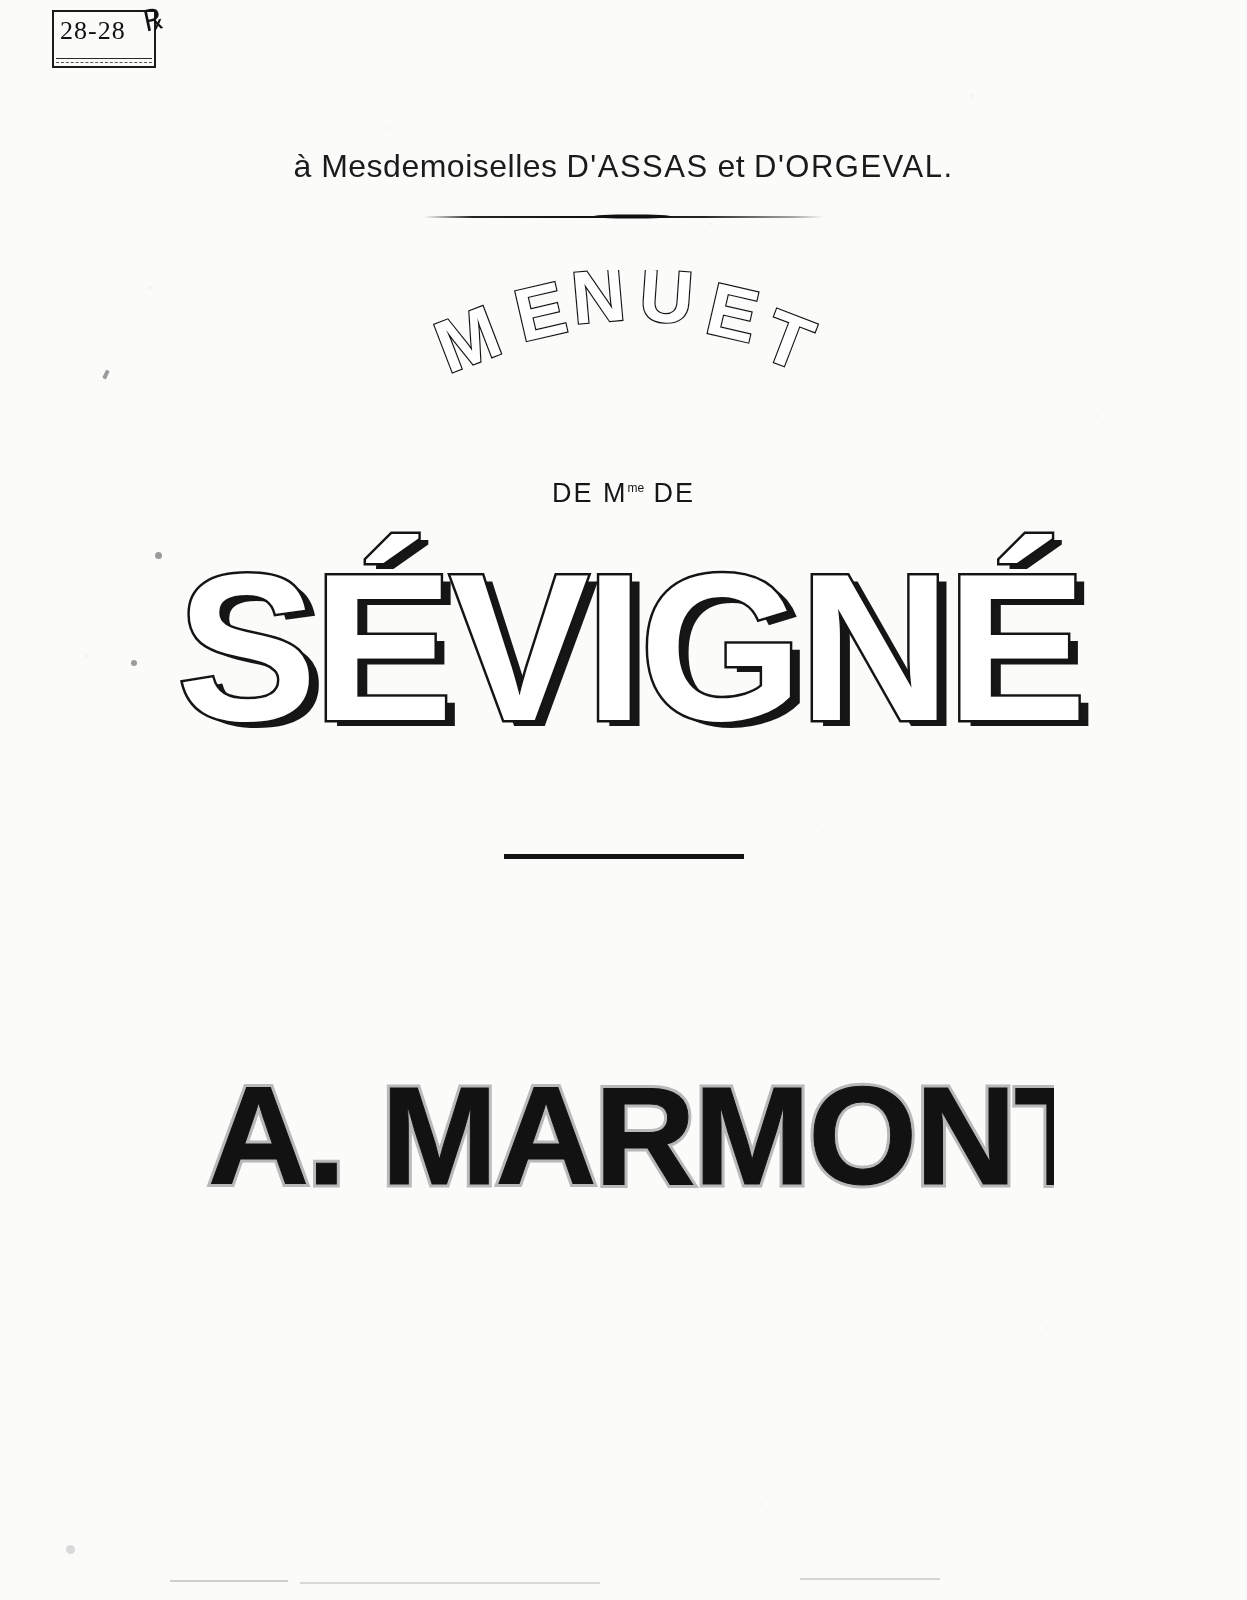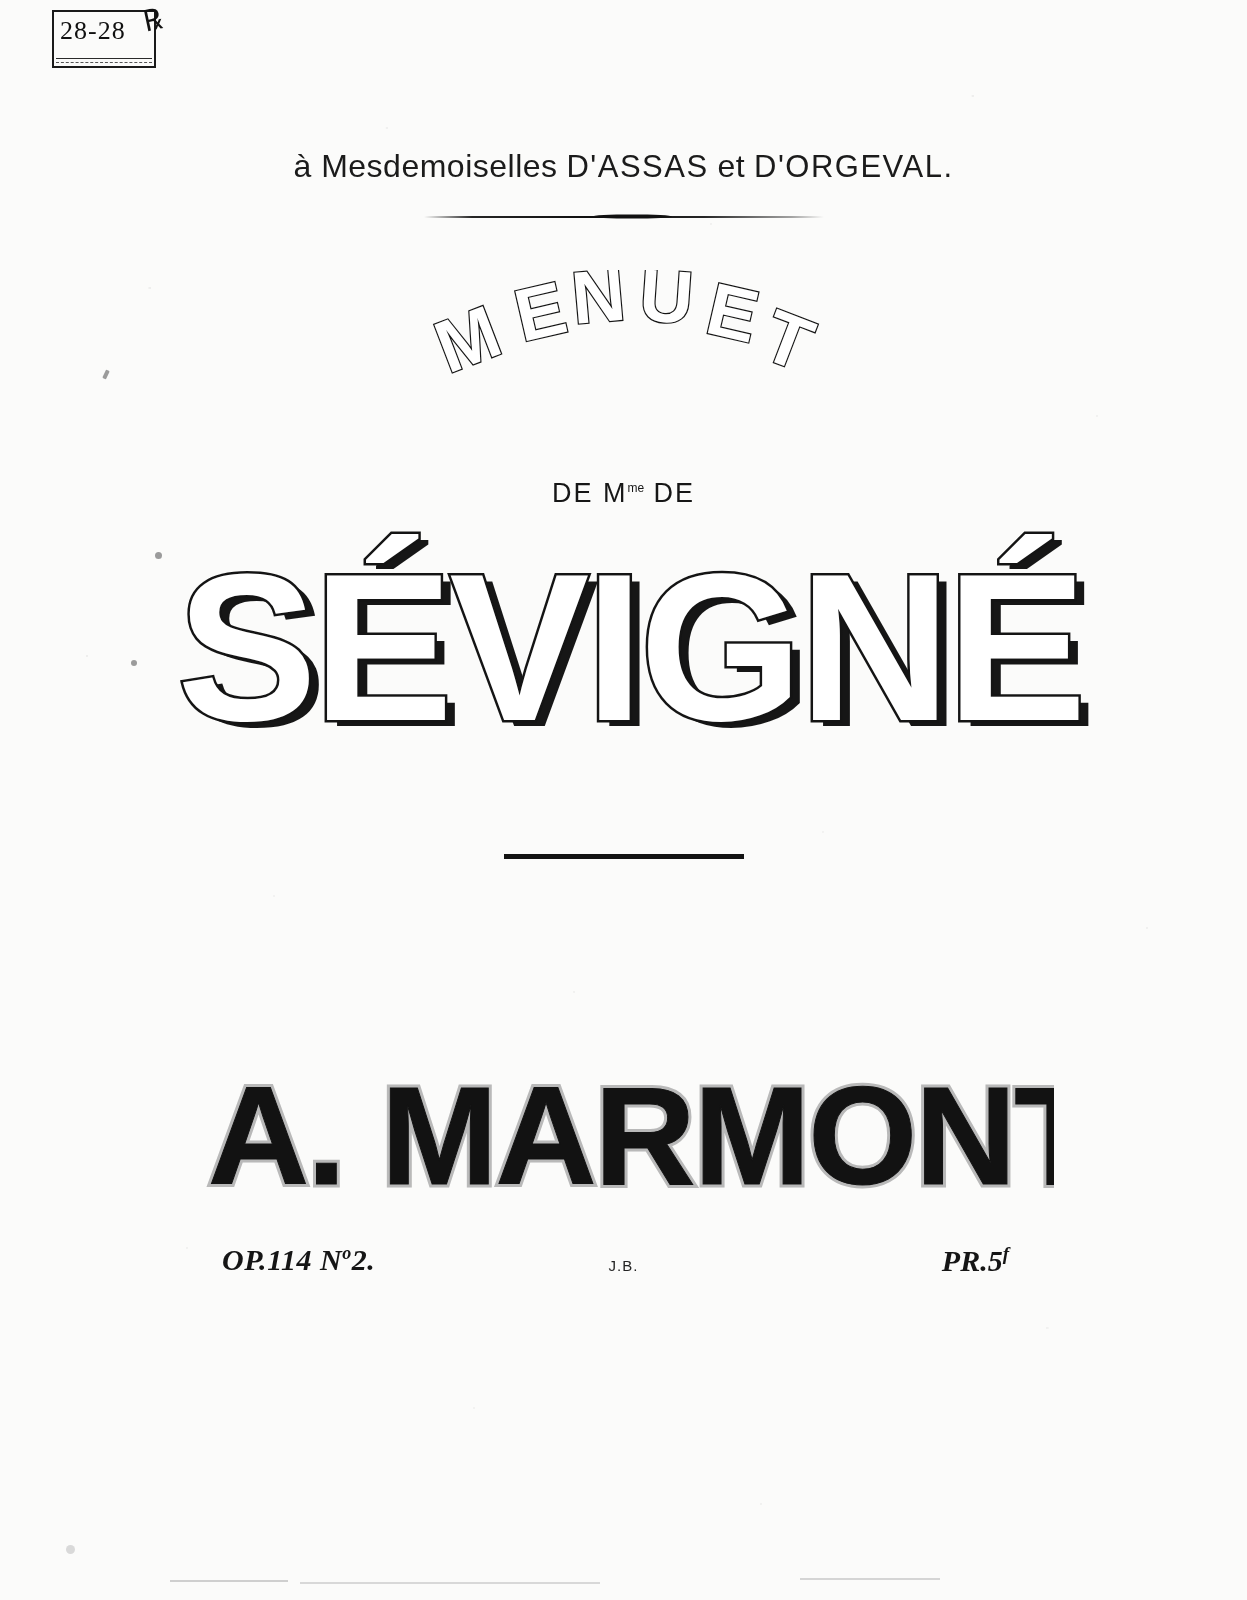--- a/index.html
+++ b/index.html
@@ -346,30 +346,20 @@
 
   <div id="divider"></div>
 
   <div id="composer-wrap">
     <svg id="composer-svg" width="860" height="165" viewBox="0 0 860 165">
       <text class="composer-halo" x="14" y="126">A. MARMONTEL</text>
       <text class="composer-text" x="14" y="126">A. MARMONTEL</text>
     </svg>
   </div>
 
-  <div id="bottom-line">
-    <div id="opus">
-      <span>OP.</span><span>114</span>
-      <span>N</span><sup>o</sup><span>2.</span>
-    </div>
-    <div id="plate">J.B.</div>
-    <div id="price">
-      <span>PR.</span><span>5</span><sup>f</sup>
-    </div>
-  </div>
 
   <div class="artifact" id="art1"></div>
   <div class="artifact" id="art2"></div>
   <div class="artifact" id="art3"></div>
   <div class="artifact" id="art4"></div>
 
   <div class="speck" style="left:155px;top:552px;width:7px;height:7px;"></div>
   <div class="speck" style="left:131px;top:660px;width:6px;height:6px;"></div>
   <div class="speck" style="left:104px;top:370px;width:4px;height:9px;transform:rotate(25deg);border-radius:1px;"></div>
 </div>

